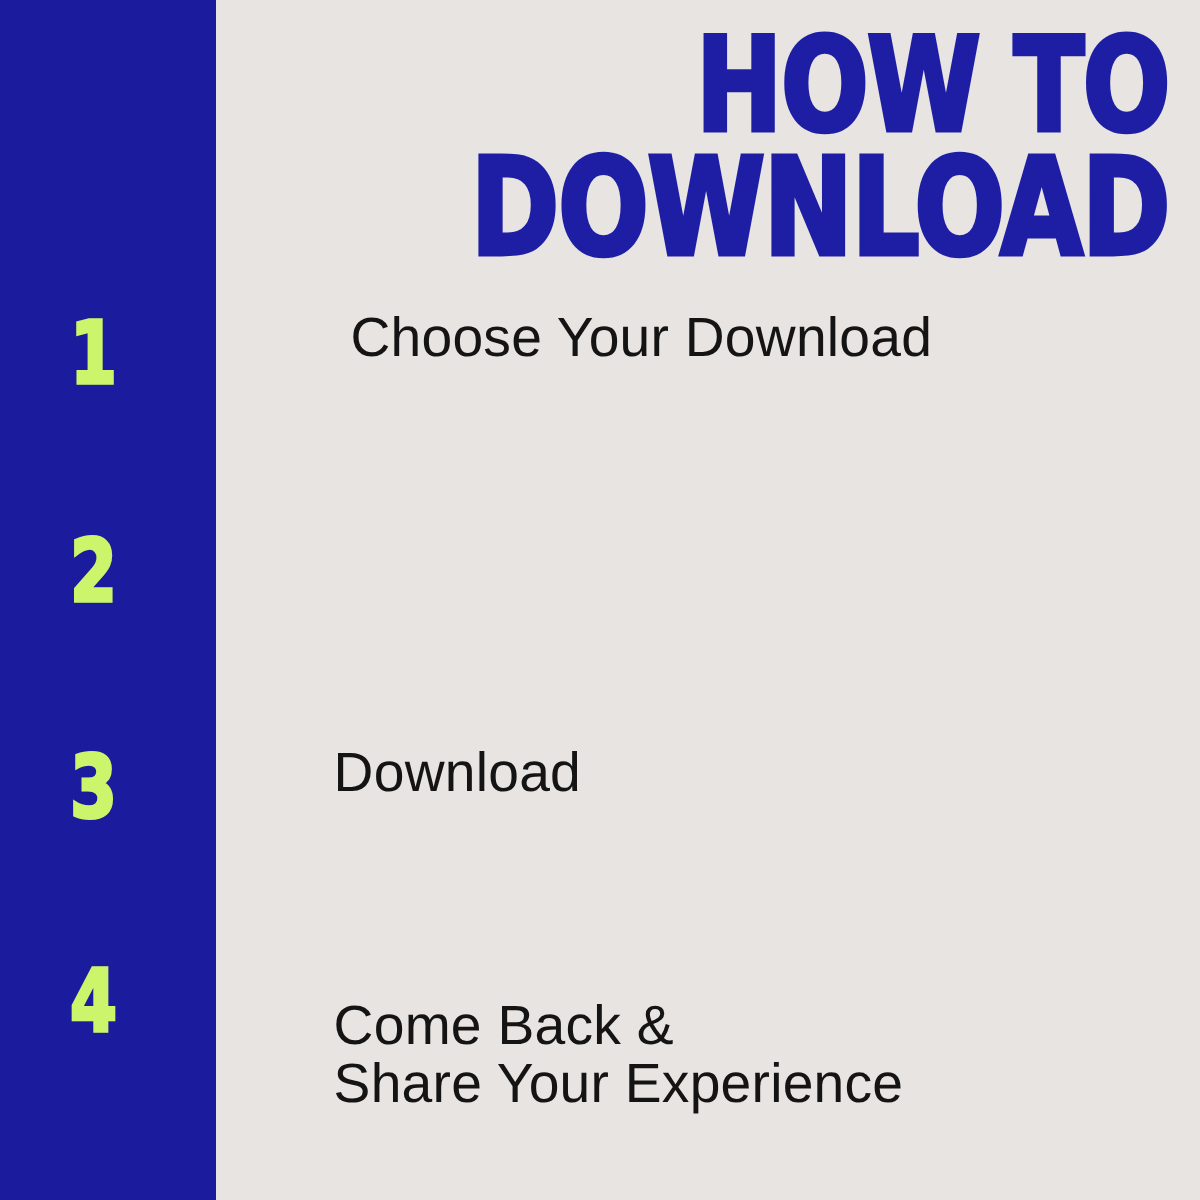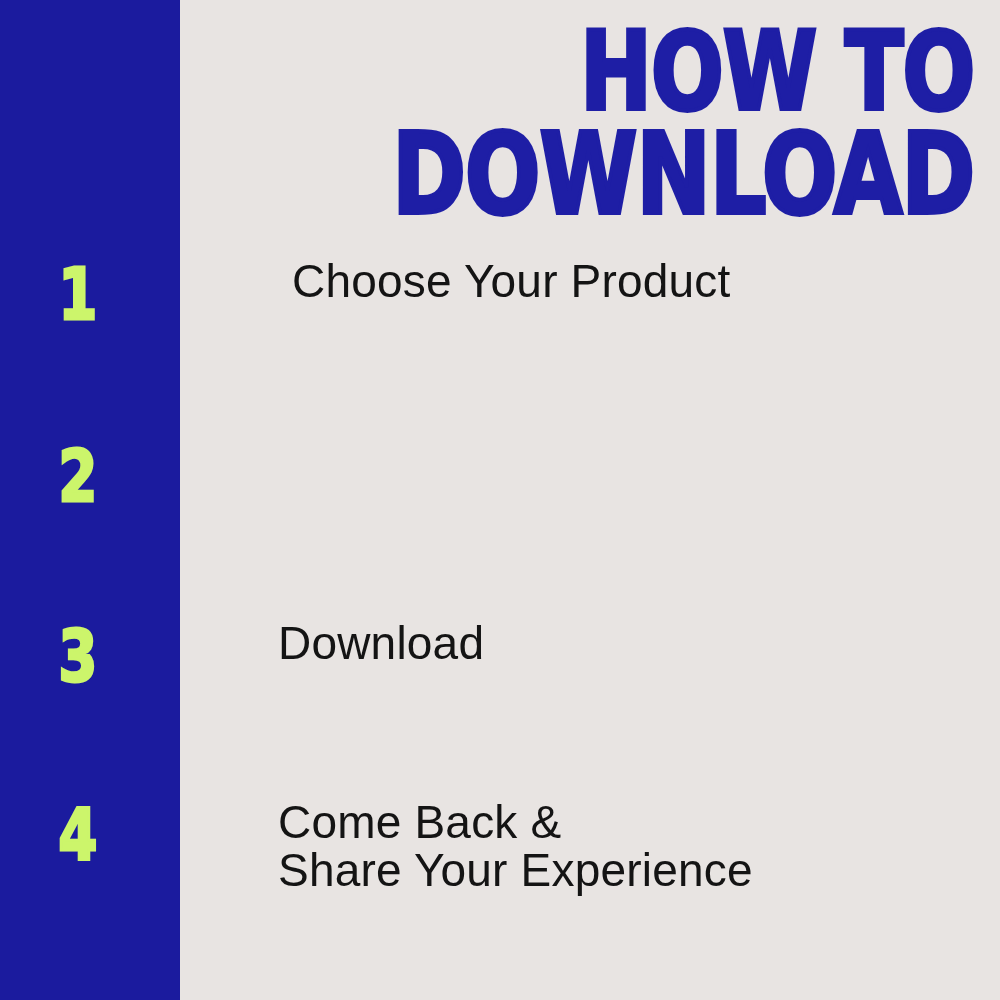--- a/index.html
+++ b/index.html
@@ -101,39 +101,39 @@
     font-family: "Liberation Sans", sans-serif;
     font-weight: 300;
     font-size: 46px;
     line-height: 1.0;
     letter-spacing: 0.2px;
     padding-left: 98px;
     box-sizing: border-box;
     white-space: pre-line;
   }
   .step-1 .step-text { padding-left: 112px; }
-  .step-4 .step-text { line-height: 1.05; }
+  .step-4 .step-text { line-height: 1.05; margin-top: 32px; }
 </style>
 </head>
 <body>
 
 <div class="poster">
 
   <div class="rail"></div>
 
   <div class="headline">
     <span class="hl-line l1">HOW TO</span>
     <span class="hl-line l2">DOWNLOAD</span>
   </div>
 
   <div class="steps">
 
     <div class="step step-1">
       <div class="step-num">1</div>
-      <div class="step-text">Choose Your Product</div>
+      <div class="step-text">Choose Your Download</div>
     </div>
 
     <div class="step step-2">
       <div class="step-num">2</div>
     </div>
 
     <div class="step step-3">
       <div class="step-num">3</div>
       <div class="step-text">Download</div>
     </div>

